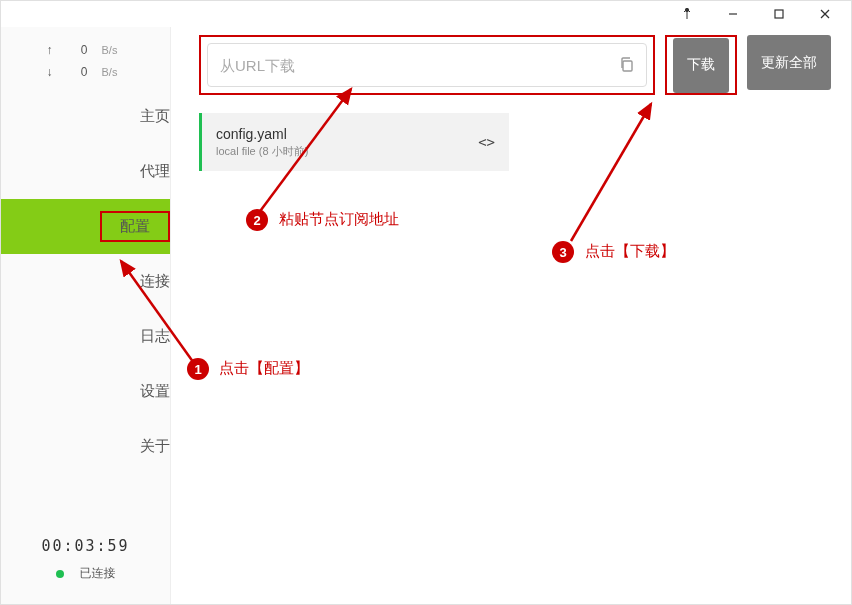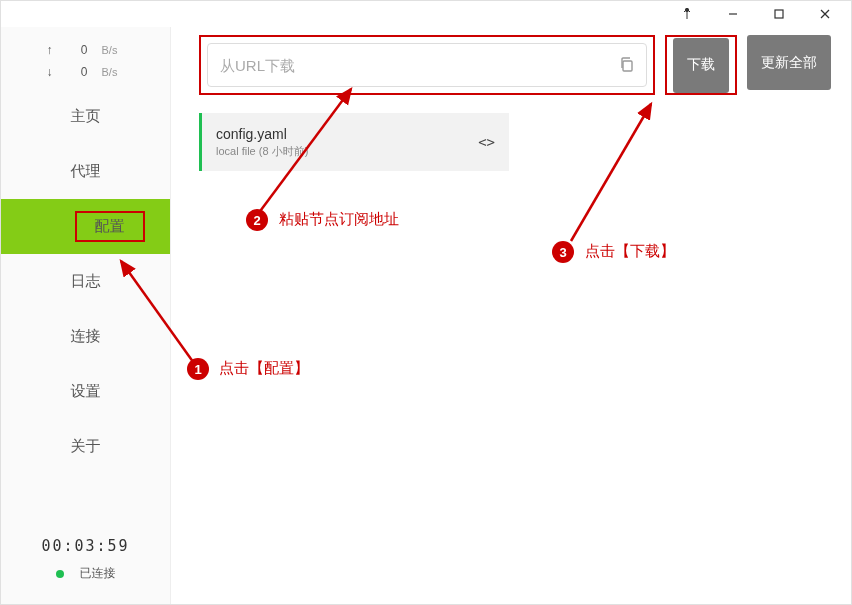--- a/index.html
+++ b/index.html
@@ -9,21 +9,21 @@
   .title-btn { width: 44px; height: 24px; display: flex; align-items: center; justify-content: center; cursor: pointer; }
   .title-btn svg { width: 12px; height: 12px; stroke: #333; fill: none; stroke-width: 1.2; }
   .content { flex: 1; display: flex; min-height: 0; }
   .sidebar { width: 170px; background: #fafafa; display: flex; flex-direction: column; border-right: 1px solid #eee; }
   .net-stats { padding: 12px 0 6px 0; }
   .net-row { display: flex; align-items: center; justify-content: center; gap: 14px; font-size: 12px; color: #555; padding: 4px 0; }
   .net-arrow { width: 8px; text-align: center; }
   .net-val { width: 20px; text-align: right; }
   .net-unit { width: 24px; color: #999; font-size: 11px; }
   .nav { flex: 1; }
-  .nav-item { height: 55px; display: flex; align-items: center; justify-content: center; font-size: 15px; color: #555; cursor: pointer; position: relative; }
+  .nav-item { height: 55px; display: flex; align-items: center; justify-content: flex-end; font-size: 15px; color: #555; cursor: pointer; position: relative; }
   .nav-item.active { background: #84cc16; padding-left: 48px; }
   .nav-item.active .nav-label-box { border: 2px solid #cc0000; padding: 4px 18px; }
   .status-block { padding: 16px 0 22px 0; text-align: center; }
   .timer { font-size: 15px; color: #333; letter-spacing: 2px; margin-bottom: 10px; font-family: Consolas, monospace; }
   .conn-row { display: flex; align-items: center; justify-content: center; gap: 16px; font-size: 12px; color: #555; }
   .dot { width: 8px; height: 8px; border-radius: 50%; background: #1fbf52; }
   .main { flex: 1; padding: 8px 20px 20px 28px; position: relative; }
   .url-row { display: flex; align-items: stretch; gap: 10px; margin-top: 0; }
   .url-box { flex: 1; border: 2px solid #cc0000; display: flex; align-items: center; height: 60px; padding: 0 6px; }
   .url-input-wrap { flex: 1; height: 44px; border: 1px solid #ddd; border-radius: 4px; display: flex; align-items: center; padding: 0 10px 0 12px; background: #fff; }
@@ -92,24 +92,24 @@
         <div class="nav-item">
             <span>主页</span>
           </div>
         <div class="nav-item">
             <span>代理</span>
           </div>
         <div class="nav-item active">
             <span class="nav-label-box">配置</span>
           </div>
         <div class="nav-item">
-            <span>日志</span>
+            <span>连接</span>
           </div>
         <div class="nav-item">
-            <span>连接</span>
+            <span>日志</span>
           </div>
         <div class="nav-item">
             <span>设置</span>
           </div>
         <div class="nav-item">
             <span>关于</span>
           </div>
       </div>
 
       <div class="status-block">

